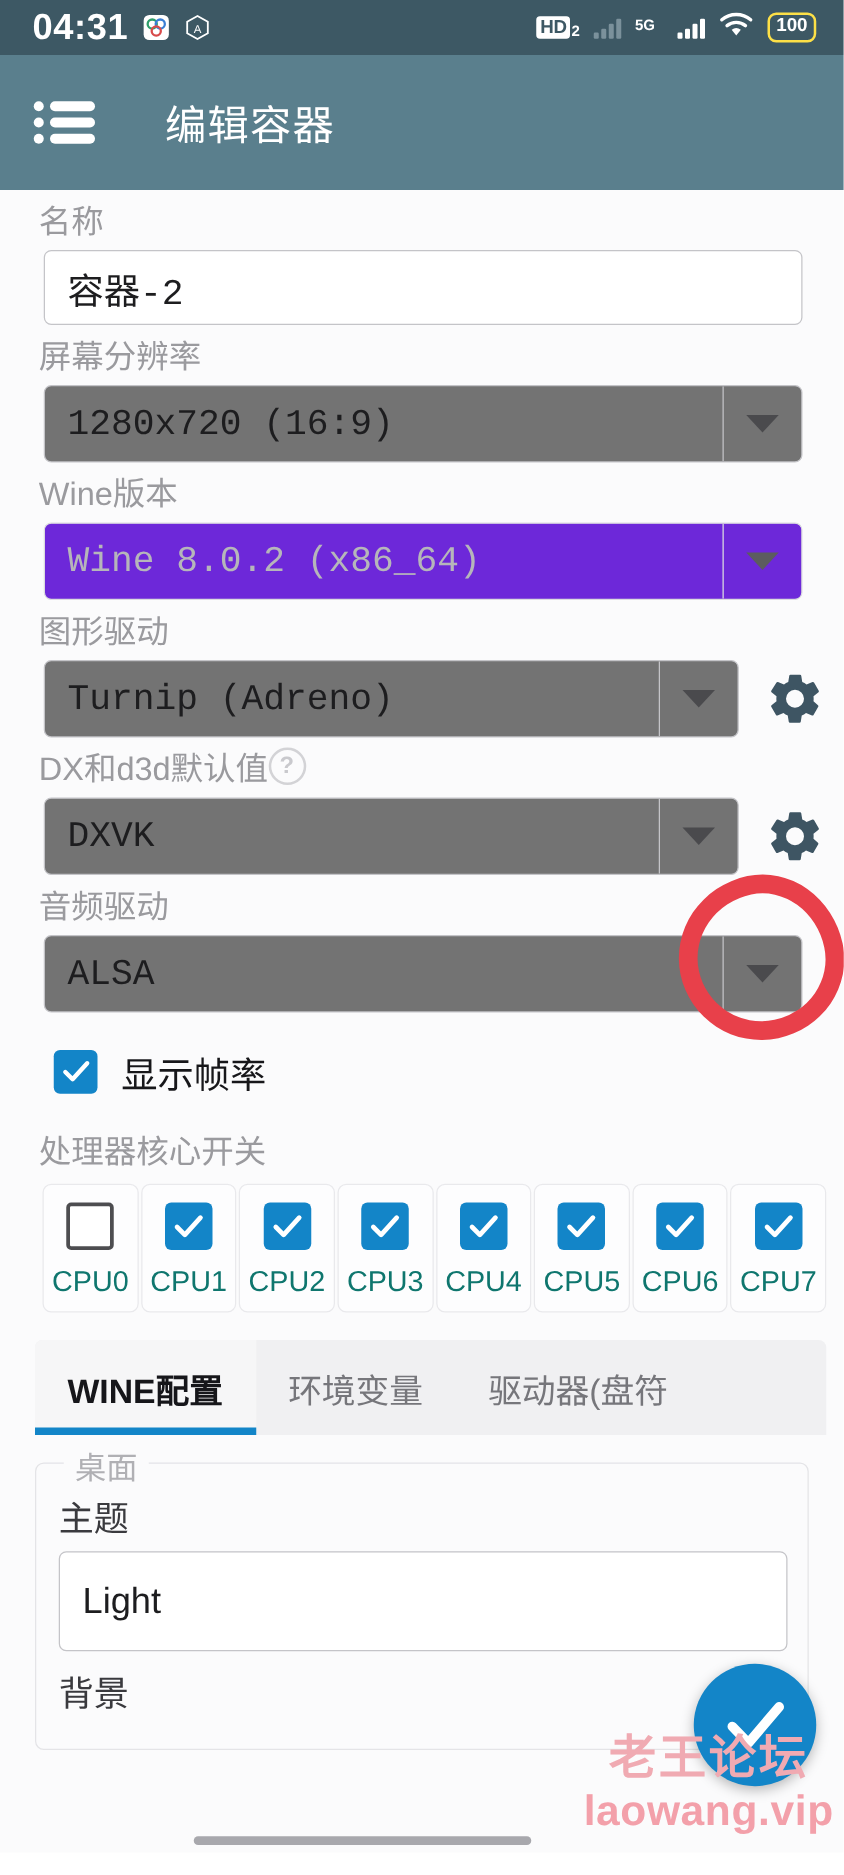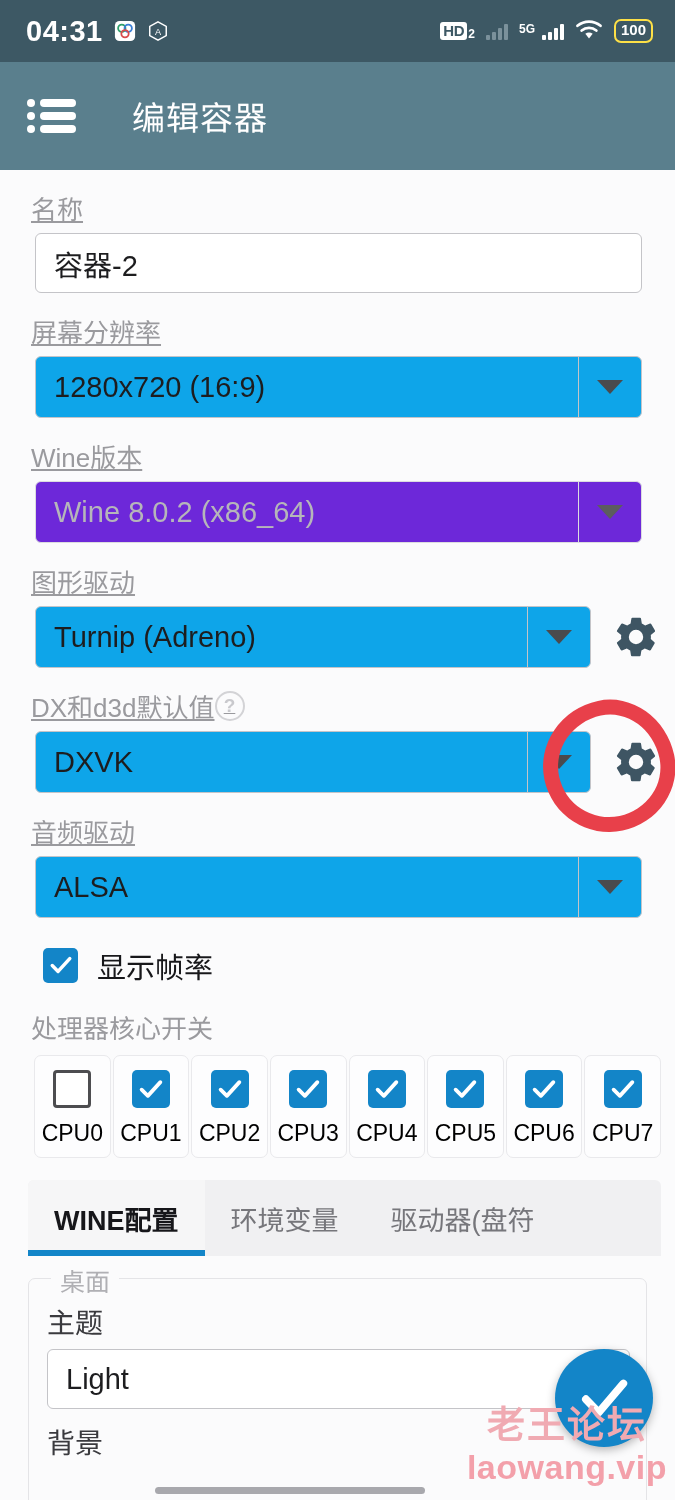--- a/index.html
+++ b/index.html
@@ -11,21 +11,21 @@
     width: 675px;
     height: 1500px;
     overflow: hidden;
     font-family: "Liberation Sans", "DejaVu Sans", sans-serif;
     position: relative;
     -webkit-font-smoothing: antialiased;
   }
 
   
   .statusbar {
-    height: 62px;
+    height: 44px;
     background: #3d5864;
     display: flex;
     align-items: center;
     justify-content: space-between;
     padding: 0 22px 0 26px;
     box-sizing: border-box;
     color: #ffffff;
     text-align: center;
   }
   .sb-left { display: flex; align-items: center; gap: 11px; }
@@ -51,21 +51,21 @@
     letter-spacing: -0.3px;
   }
   .sb-hd-sub { font-size: 12px; font-weight: bold; line-height: 1; }
   .bars { display: flex; align-items: flex-end; gap: 2px; height: 18px; }
   .bars i { display: block; width: 4px; background: #ffffff; border-radius: 1px; }
   .bars.dim i { background: #7b919b; }
   .bars i:nth-child(1) { height: 5px; }
   .bars i:nth-child(2) { height: 8px; }
   .bars i:nth-child(3) { height: 12px; }
   .bars i:nth-child(4) { height: 16px; }
-  .sb-5g { display: flex; align-items: flex-end; gap: 7px; }
+  .sb-5g { display: flex; align-items: flex-end; gap: 18px; }
   .sb-5g-label { font-size: 12px; font-weight: bold; line-height: 1; margin-bottom: 5px; }
   .sb-batt {
     border: 2px solid #fde047;
     border-radius: 7px;
     font-size: 15px;
     font-weight: bold;
     padding: 0px 5px 1px 5px;
     line-height: 1.25;
   }
 
@@ -90,22 +90,21 @@
   .content {
     position: relative;
     background: #fbfbfc;
     padding: 0 0 0 0;
     height: 1330px;
     overflow: hidden;
   }
   .field-label {
     color: #9a9a9e;
     font-size: 26px;
-    padding: 19px 0 7px 31px;
-    text-decoration: underline;
+    padding: 4px 0 7px 31px;
   }
   .field-label.with-help {
     display: flex;
     align-items: center;
   }
   .help-icon {
     width: 30px; height: 30px;
     border-radius: 50%;
     border: 2px solid #d3d3d6;
     color: #c9c9cd;
@@ -113,41 +112,42 @@
     font-weight: bold;
     display: flex;
     align-items: center;
     justify-content: center;
     box-sizing: border-box;
   }
   .row {
     display: flex;
     align-items: center;
     padding: 0 0 0 35px;
+    font-family: Liberation Mono, monospace;
   }
   .textbox {
     flex: 1;
     height: 60px;
     border: 1.6px solid #c4c4c8;
     border-radius: 6px;
     background: #ffffff;
     display: flex;
     align-items: center;
     padding-left: 18px;
     box-sizing: border-box;
     font-size: 29px;
     color: #1d1d1f;
     margin-right: 33px;
   }
   .selectbox {
     flex: 1;
     height: 62px;
     border: 1.6px solid #c4c4c8;
     border-radius: 6px;
-    background: #0ea5e9;
+    background: #737373;
     display: flex;
     align-items: stretch;
     box-sizing: border-box;
     margin-right: 33px;
     overflow: hidden;
   }
   .selectbox.disabled { background: #6d28d9; border-color: #dcdcdf; }
   .selectbox .sel-val {
     flex: 1;
     display: flex;
@@ -223,21 +223,21 @@
     display: flex;
     flex-direction: column;
     align-items: center;
     padding: 14px 0 10px 0;
     box-sizing: border-box;
   }
   .cpu-cell .cbx { width: 38px; height: 38px; }
   .cpu-name {
     margin-top: 12px;
     font-size: 23px;
-    color: #000000;
+    color: #0f766e;
   }
 
   
   .tabs-wrap {
     margin: 22px 14px 0 28px;
     background: #f0f0f2;
     border-radius: 6px 6px 0 0;
     display: flex;
     align-items: stretch;
     height: 76px;
@@ -282,21 +282,21 @@
     font-size: 25px;
     color: #b0b0b4;
   }
   .sub-label {
     font-size: 28px;
     color: #3a3a3e;
     padding: 0 0 8px 18px;
   }
   .theme-box {
     margin: 0 16px 0 18px;
-    height: 60px;
+    height: 80px;
     border: 1.6px solid #c4c4c8;
     border-radius: 6px;
     background: #ffffff;
     display: flex;
     align-items: center;
     padding-left: 18px;
     box-sizing: border-box;
     font-size: 29px;
     color: #1d1d1f;
   }

